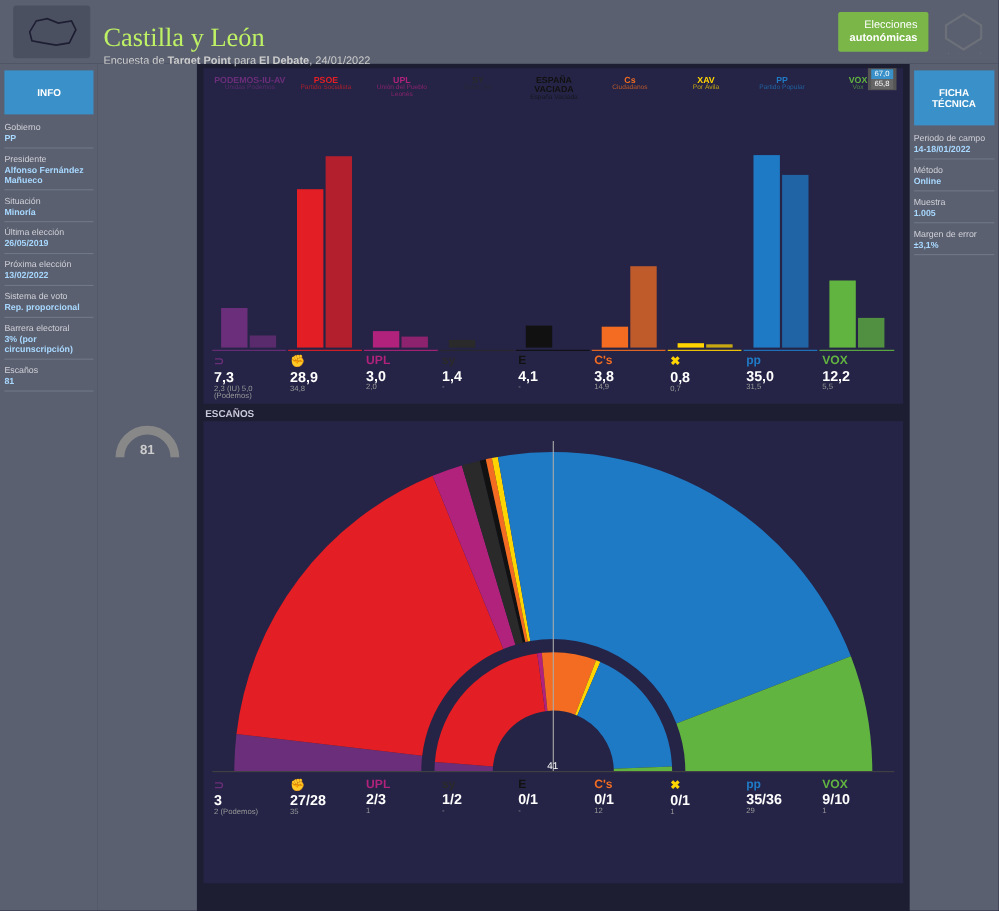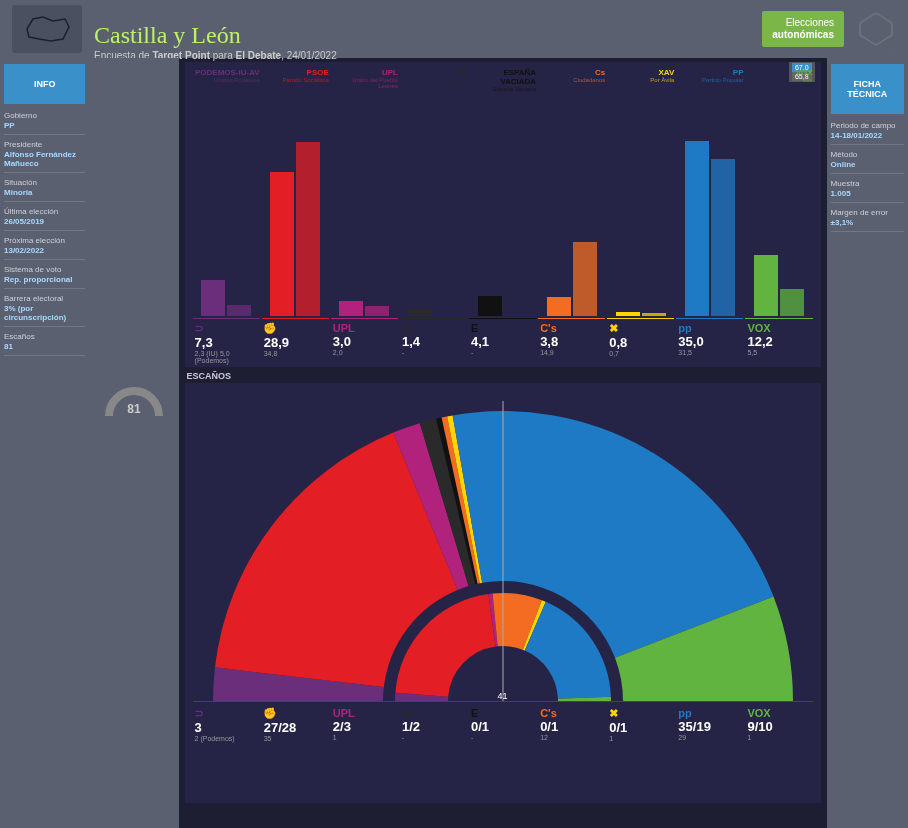--- a/index.html
+++ b/index.html
@@ -23,21 +23,21 @@
 .side-value { font-size:8px; color:#a8d8ff; font-weight:bold; margin-top:1px; }
 .center { flex:1; padding:4px 6px; }
 .seats-gauge { width:90px; background:#5a6070; display:flex; flex-direction:column; align-items:center; padding-top:8px; }
 .gauge-wrap { width:60px; height:30px; position:relative; margin-top:320px; }
 .gauge-num { position:absolute; bottom:0; left:50%; transform:translateX(-50%); font-size:12px; color:#ccc; font-weight:bold; }
 .section-label { font-size:9px; font-weight:bold; color:#c8c8d8; margin:4px 0 2px 2px; }
 .vote-panel { background:#252446; height:305px; position:relative; padding:4px 8px 0; }
 .seat-panel { background:#252446; height:420px; position:relative; padding:8px; }
 .bars { display:flex; height:250px; align-items:flex-end; gap:2px; position:relative; }
 .party-col { flex:1; display:flex; flex-direction:column; align-items:center; position:relative; height:100%; }
-.party-head { position:absolute; top:2px; left:0; right:0; text-align:right; font-size:7px; padding-left:2px; }
+.party-head { position:absolute; top:2px; left:0; right:0; text-align:center; font-size:7px; padding-left:2px; }
 .party-name { font-weight:bold; font-size:8px; }
 .party-full { font-size:6px; opacity:0.7; }
 .bar-area { display:flex; align-items:flex-end; gap:2px; height:200px; margin-top:auto; }
 .bar { width:24px; }
 .bar.prev { opacity:0.75; }
 .vote-row { display:flex; gap:2px; padding:2px 0 0; }
 .vote-cell { flex:1; text-align:left; font-size:8px; color:#e8e8e8; border-top:1px solid #555; padding:3px 2px 0; }
 .vote-val { font-size:13px; color:#fff; font-weight:bold; }
 .vote-prev { font-size:7px; color:#999; }
 .semi-wrap { position:relative; width:620px; height:310px; margin:0 auto; }
@@ -257,21 +257,21 @@
         <div class="majority">41</div>
       </div>
       <div class="seat-row" id="seat-row">
           <div class="seat-cell"><div class="party-logo" style="color:#6b2e7a">⊃</div><div class="seat-val">3</div><div class="seat-prev">2 (Podemos)</div></div>
           <div class="seat-cell"><div class="party-logo" style="color:#e31e24">✊</div><div class="seat-val">27/28</div><div class="seat-prev">35</div></div>
           <div class="seat-cell"><div class="party-logo" style="color:#b0227c">UPL</div><div class="seat-val">2/3</div><div class="seat-prev">1</div></div>
           <div class="seat-cell"><div class="party-logo" style="color:#2a2a2a">sy</div><div class="seat-val">1/2</div><div class="seat-prev">-</div></div>
           <div class="seat-cell"><div class="party-logo" style="color:#111">E</div><div class="seat-val">0/1</div><div class="seat-prev">-</div></div>
           <div class="seat-cell"><div class="party-logo" style="color:#f36c21">C's</div><div class="seat-val">0/1</div><div class="seat-prev">12</div></div>
           <div class="seat-cell"><div class="party-logo" style="color:#ffd400">✖</div><div class="seat-val">0/1</div><div class="seat-prev">1</div></div>
-          <div class="seat-cell"><div class="party-logo" style="color:#1f7ac6">pp</div><div class="seat-val">35/19</div><div class="seat-prev">29</div></div>
+          <div class="seat-cell"><div class="party-logo" style="color:#1f7ac6">pp</div><div class="seat-val">35/36</div><div class="seat-prev">29</div></div>
           <div class="seat-cell"><div class="party-logo" style="color:#62b440">VOX</div><div class="seat-val">9/10</div><div class="seat-prev">1</div></div>
         </div>
     </div>
   </div>
   <div class="sidebar right">
     <div class="side-hdr">FICHA TÉCNICA</div>
     <div id="ficha-items">
         <div class="side-item">
           <div class="side-label">Periodo de campo</div>
           <div class="side-value">14-18/01/2022</div>

